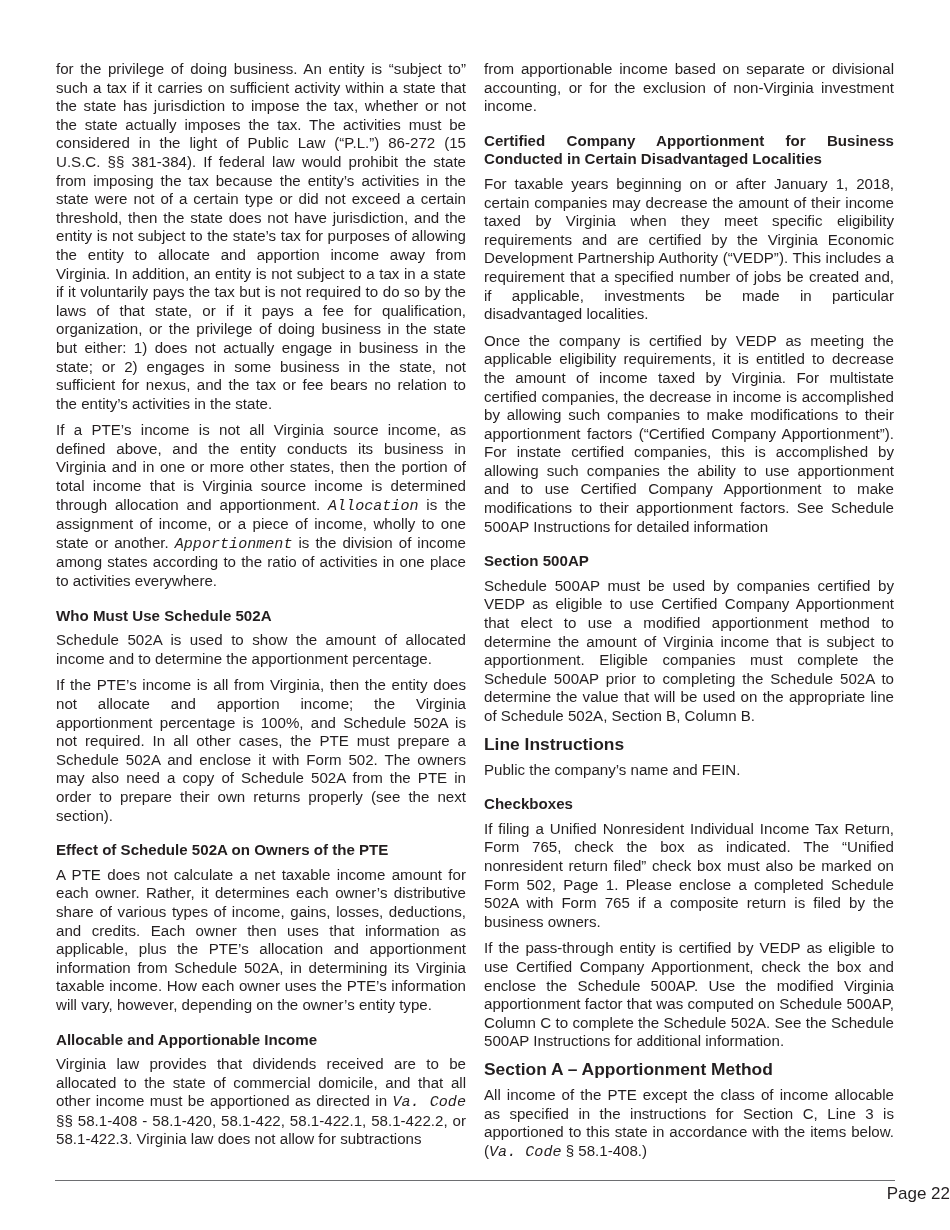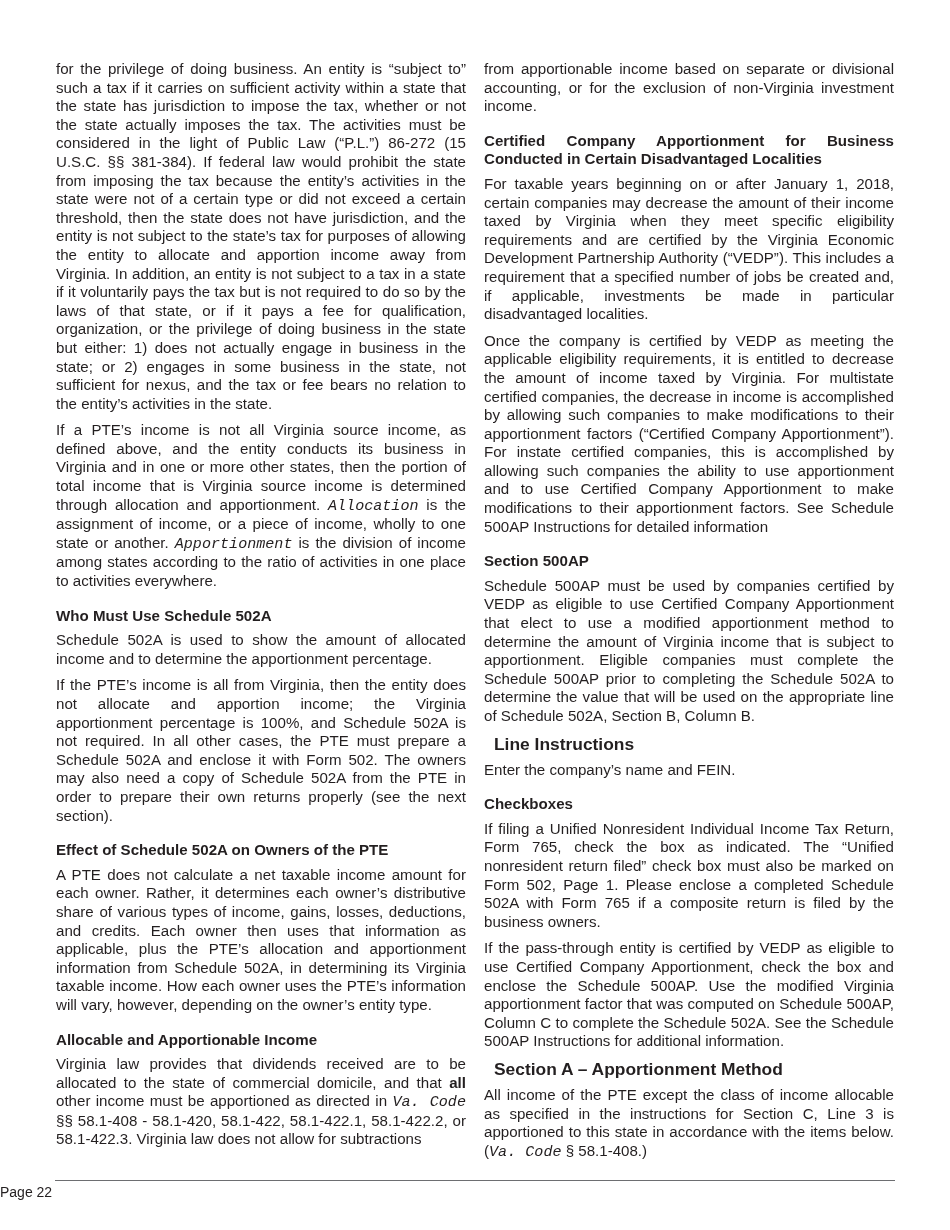--- a/index.html
+++ b/index.html
@@ -5,25 +5,25 @@
   html, body { margin: 0; padding: 0; background: #ffffff; }
   body { width: 950px; height: 1230px; position: relative; overflow: hidden;
          font-family: "Liberation Sans", sans-serif; color: #231f20; }
   .page { position: absolute; left: 0; top: 8px; width: 950px; height: 1230px; }
   .col { position: absolute; top: 52px; font-size: 15.1px; line-height: 18.6px; }
   .col-left { left: 56px; width: 410px; }
   .col-right { left: 484px; width: 410px; }
   p { margin: 0 0 8px 0; text-align: justify; }
   h3 { margin: 16px 0 6px 0; font-size: 15.1px; line-height: 18.6px; font-weight: bold; text-align: justify; text-align-last: left; }
   h3.justify-full { text-align-last: auto; }
-  h2 { margin: 2px 0 7px 10px; font-size: 17.4px; line-height: 20px; font-weight: bold; }
+  h2 { margin: 2px 0 7px 0; font-size: 17.4px; line-height: 20px; font-weight: bold; }
   .footer-rule { position: absolute; left: 55px; top: 1172px; width: 840px; height: 0; border-top: 1px solid #6d6e71; }
-  .footer-page { position: absolute; left: 0; top: 1176px; width: 950px; text-align: left; font-size: 14px; color: #231f20; }
+  .footer-page { position: absolute; left: 0; top: 1176px; width: 950px; text-align: right; font-size: 17px; color: #231f20; }
   em { font-style: italic; font-family: Liberation Mono, monospace; }
-  b { font-weight: bold; }
+  b { font-weight: normal; }
 </style>
 </head>
 <body>
 
 <div class="page">
 
   <div class="col col-left">
     <p>for the privilege of doing business. An entity is “subject to” such a tax if it carries on sufficient activity within a state that the state has jurisdiction to impose the tax, whether or not the state actually imposes the tax. The activities must be considered in the light of Public Law (“P.L.”) 86-272 (15 U.S.C. §§ 381-384). If federal law would prohibit the state from imposing the tax because the entity’s activities in the state were not of a certain type or did not exceed a certain threshold, then the state does not have jurisdiction, and the entity is not subject to the state’s tax for purposes of allowing the entity to allocate and apportion income away from Virginia. In addition, an entity is not subject to a tax in a state if it voluntarily pays the tax but is not required to do so by the laws of that state, or if it pays a fee for qualification, organization, or the privilege of doing business in the state but either: 1) does not actually engage in business in the state; or 2) engages in some business in the state, not sufficient for nexus, and the tax or fee bears no relation to the entity’s activities in the state.</p>
 
     <p><span>If a PTE’s income is not all Virginia source income, as defined above, and the entity conducts its business in Virginia and in one or more other states, then the portion of total income that is Virginia source income is determined through allocation and apportionment. </span><em>Allocation</em><span> is the assignment of income, or a piece of income, wholly to one state or another. </span><em>Apportionment</em><span> is the division of income among states according to the ratio of activities in one place to activities everywhere.</span></p>
@@ -43,21 +43,21 @@
     <p>from apportionable income based on separate or divisional accounting, or for the exclusion of non-Virginia investment income.</p>
 
     <h3 class="justify-full">Certified Company Apportionment for Business Conducted in Certain Disadvantaged Localities</h3>
     <p>For taxable years beginning on or after January 1, 2018, certain companies may decrease the amount of their income taxed by Virginia when they meet specific eligibility requirements and are certified by the Virginia Economic Development Partnership Authority (“VEDP”). This includes a requirement that a specified number of jobs be created and, if applicable, investments be made in particular disadvantaged localities.</p>
     <p>Once the company is certified by VEDP as meeting the applicable eligibility requirements, it is entitled to decrease the amount of income taxed by Virginia. For multistate certified companies, the decrease in income is accomplished by allowing such companies to make modifications to their apportionment factors (“Certified Company Apportionment”). For instate certified companies, this is accomplished by allowing such companies the ability to use apportionment and to use Certified Company Apportionment to make modifications to their apportionment factors. See Schedule 500AP Instructions for detailed information</p>
 
     <h3>Section 500AP</h3>
     <p>Schedule 500AP must be used by companies certified by VEDP as eligible to use Certified Company Apportionment that elect to use a modified apportionment method to determine the amount of Virginia income that is subject to apportionment. Eligible companies must complete the Schedule 500AP prior to completing the Schedule 502A to determine the value that will be used on the appropriate line of Schedule 502A, Section B, Column B.</p>
 
     <h2>Line Instructions</h2>
-    <p>Enter the company’s name and FEIN.</p>
+    <p>Public the company’s name and FEIN.</p>
 
     <h3>Checkboxes</h3>
     <p>If filing a Unified Nonresident Individual Income Tax Return, Form 765, check the box as indicated. The “Unified nonresident return filed” check box must also be marked on Form 502, Page 1. Please enclose a completed Schedule 502A with Form 765 if a composite return is filed by the business owners.</p>
     <p>If the pass-through entity is certified by VEDP as eligible to use Certified Company Apportionment, check the box and enclose the Schedule 500AP. Use the modified Virginia apportionment factor that was computed on Schedule 500AP, Column C to complete the Schedule 502A. See the Schedule 500AP Instructions for additional information.</p>
 
     <h2>Section A – Apportionment Method</h2>
     <p><span>All income of the PTE except the class of income allocable as specified in the instructions for Section C, Line 3 is apportioned to this state in accordance with the items below. (</span><em>Va. Code</em><span> § 58.1-408.)</span></p>
   </div>
 
   <div class="footer-rule"></div>

